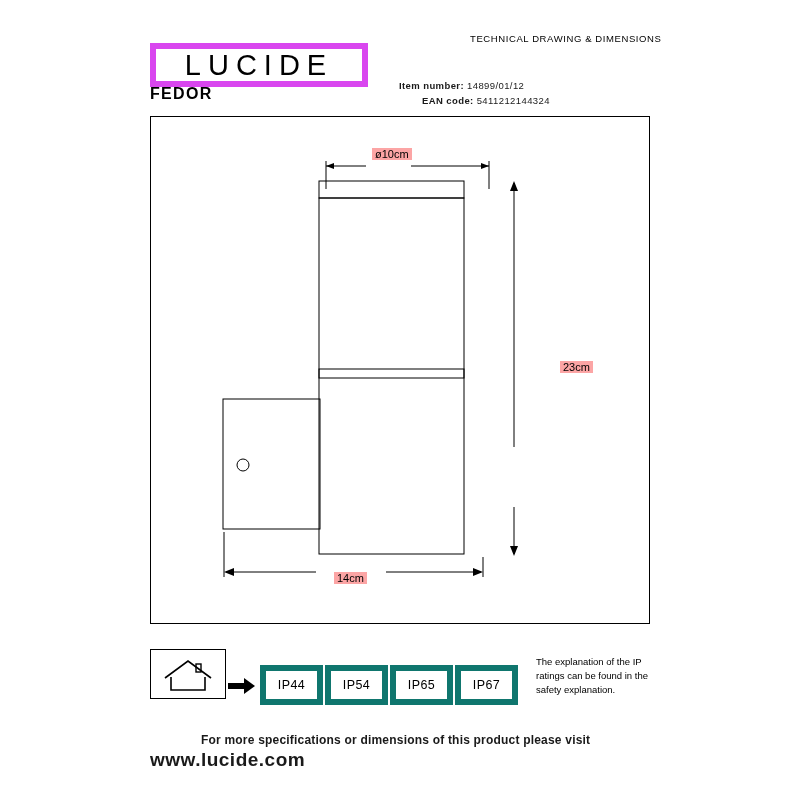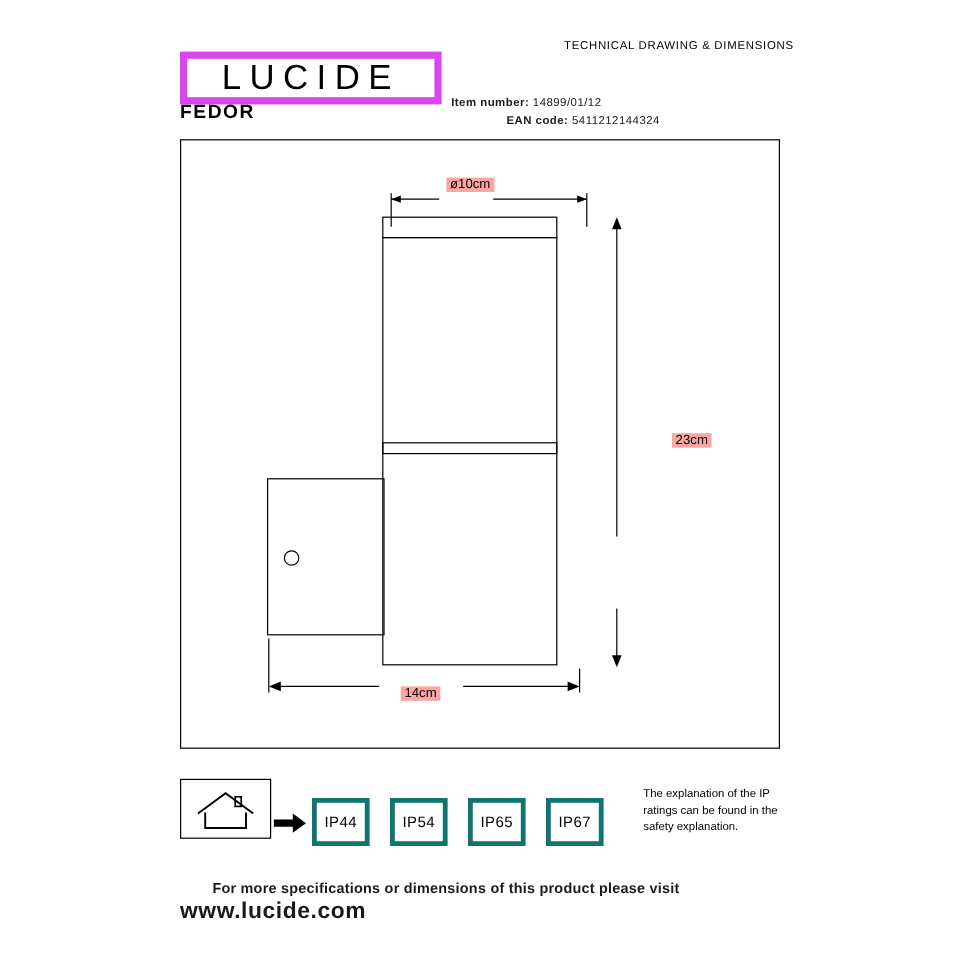--- a/index.html
+++ b/index.html
@@ -53,21 +53,21 @@
     position: absolute;
     left: 150px;
     top: 85px;
     font-size: 16px;
     font-weight: bold;
     letter-spacing: 1.3px;
     color: #000;
   }
   .item-line {
     position: absolute;
-    left: 376px;
+    left: 399px;
     top: 80px;
     font-size: 9.5px;
     letter-spacing: 0.4px;
   }
   .ean-line {
     position: absolute;
     left: 393px;
     top: 95px;
     font-size: 9.5px;
     letter-spacing: 0.4px;
@@ -109,23 +109,23 @@
     left: 150px;
     top: 649px;
     width: 76px;
     height: 50px;
     border: 1px solid #000;
     box-sizing: border-box;
   }
   .ip-badge {
     position: absolute;
     top: 665px;
-    width: 48px;
+    width: 63px;
     height: 40px;
-    border: 4px solid #0f766e;
+    border: 6px solid #0f766e;
     box-sizing: border-box;
     display: flex;
     align-items: center;
     justify-content: center;
     font-size: 12.5px;
     letter-spacing: 0.4px;
     color: #000;
   }
   .ip-0 { left: 260px; }
   .ip-1 { left: 325px; }
@@ -138,21 +138,21 @@
     top: 655px;
     width: 130px;
     font-size: 9.5px;
     line-height: 14px;
     color: #000;
   }
 
   
   .footer-line1 {
     position: absolute;
-    left: 141px;
+    left: 165px;
     top: 733px;
     font-size: 12px;
     font-weight: bold;
     letter-spacing: 0.2px;
     padding-left: 36px;
   }
   .footer-line2 {
     position: absolute;
     left: 150px;
     top: 749px;

